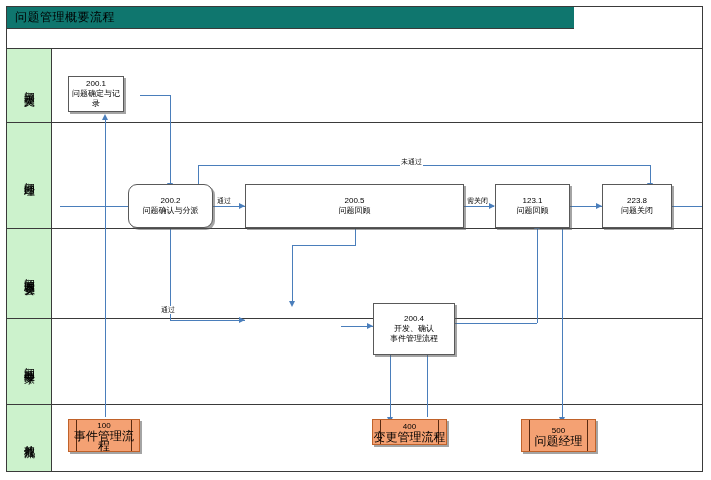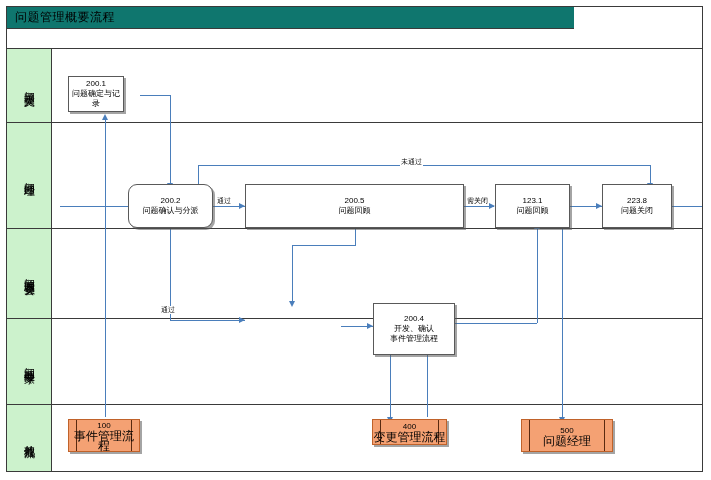--- a/index.html
+++ b/index.html
@@ -328,18 +328,18 @@
   <div class="pbox" style="left:68px; top:419px; width:72px; height:33px;">
     <div class="bid">100</div>
     <div class="blabel">事件管理流程</div>
   </div>
 
   <div class="pbox" style="left:372px; top:419px; width:75px; height:26px;">
     <div class="bid">400</div>
     <div class="blabel">变更管理流程</div>
   </div>
 
-  <div class="pbox" style="left:521px; top:419px; width:92px; height:33px;">
+  <div class="pbox" style="left:521px; top:419px; width:75px; height:33px;">
     <div class="bid">500</div>
     <div class="blabel">问题经理</div>
   </div>
 
 </div>
 
 </body></html>

